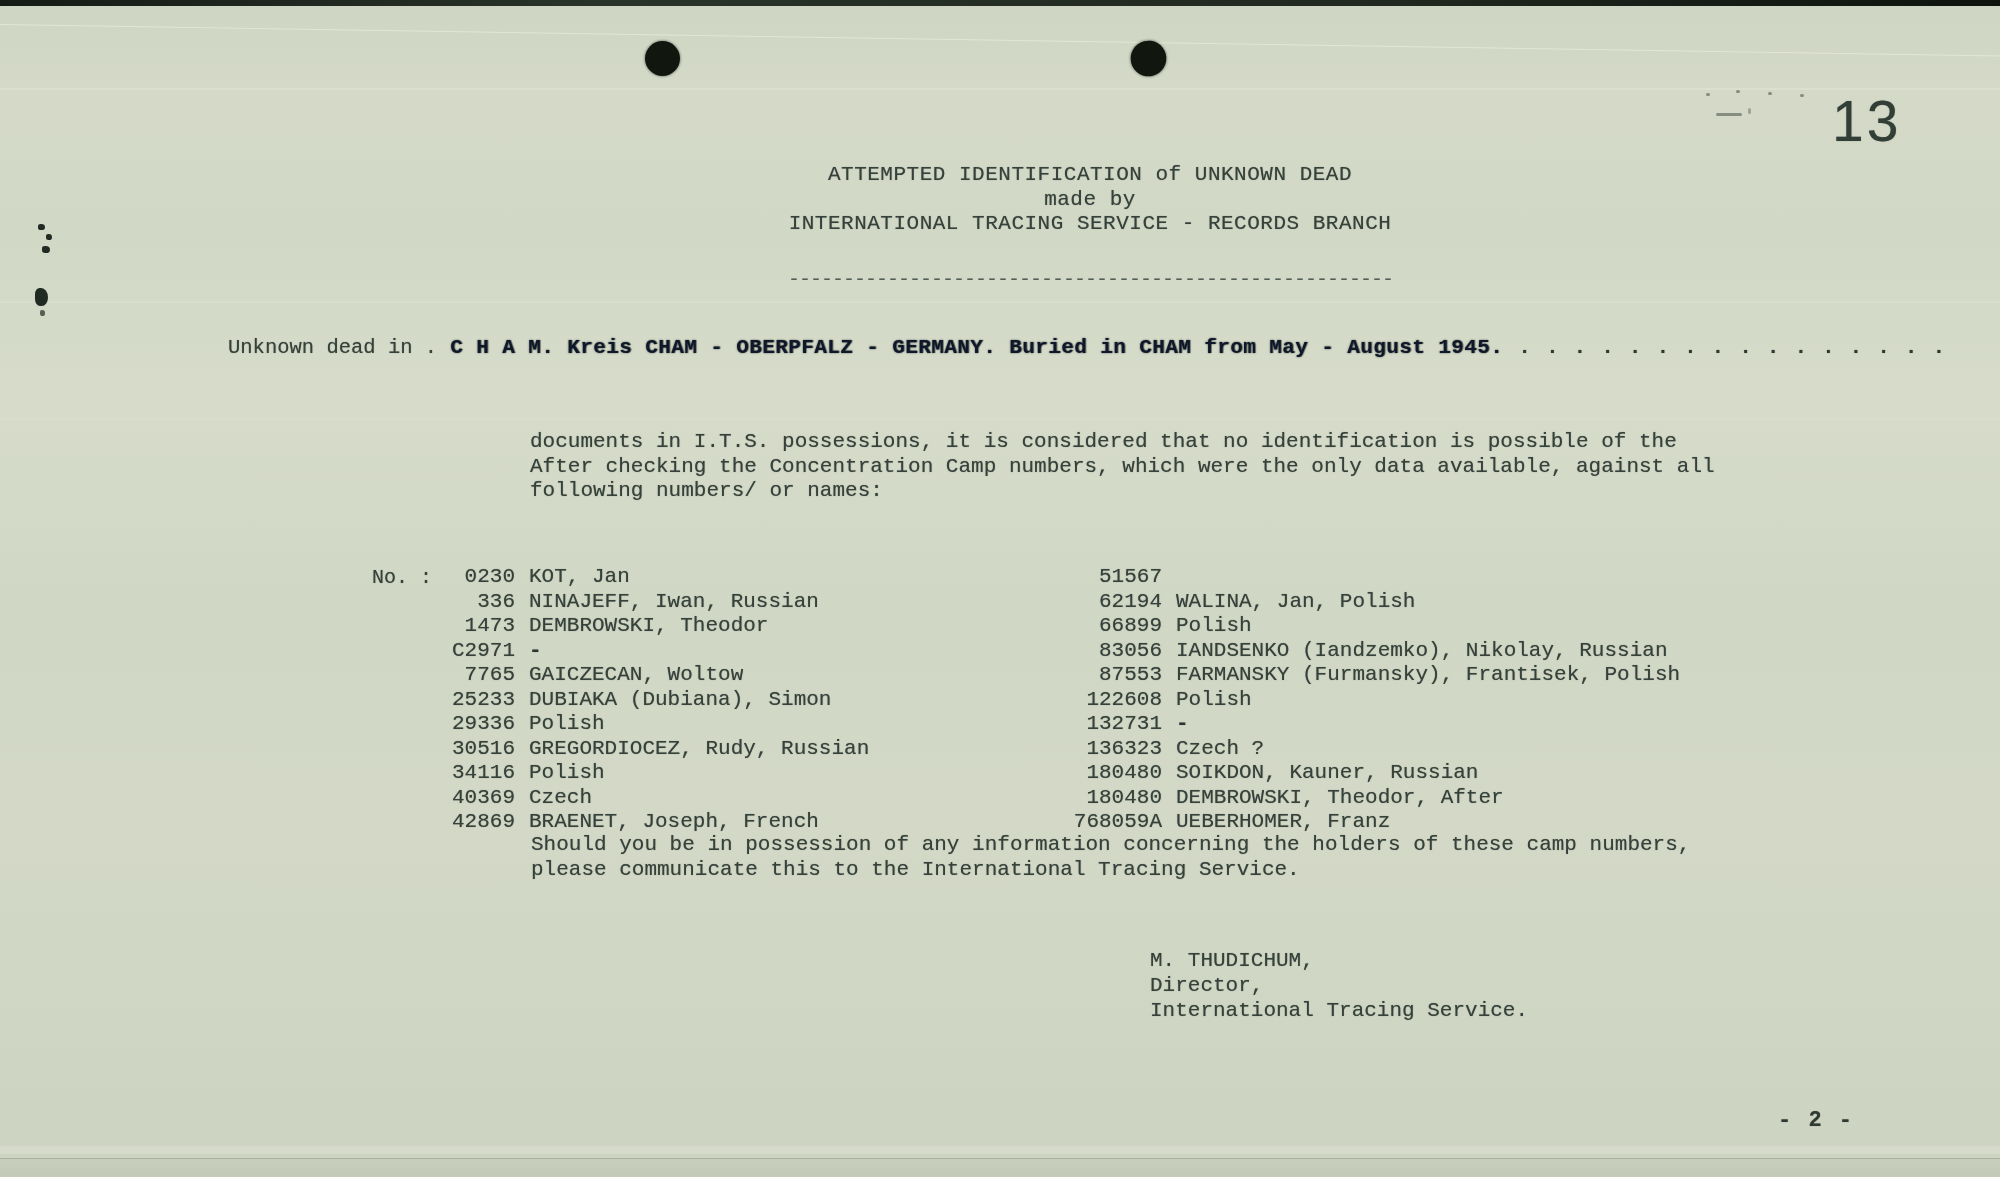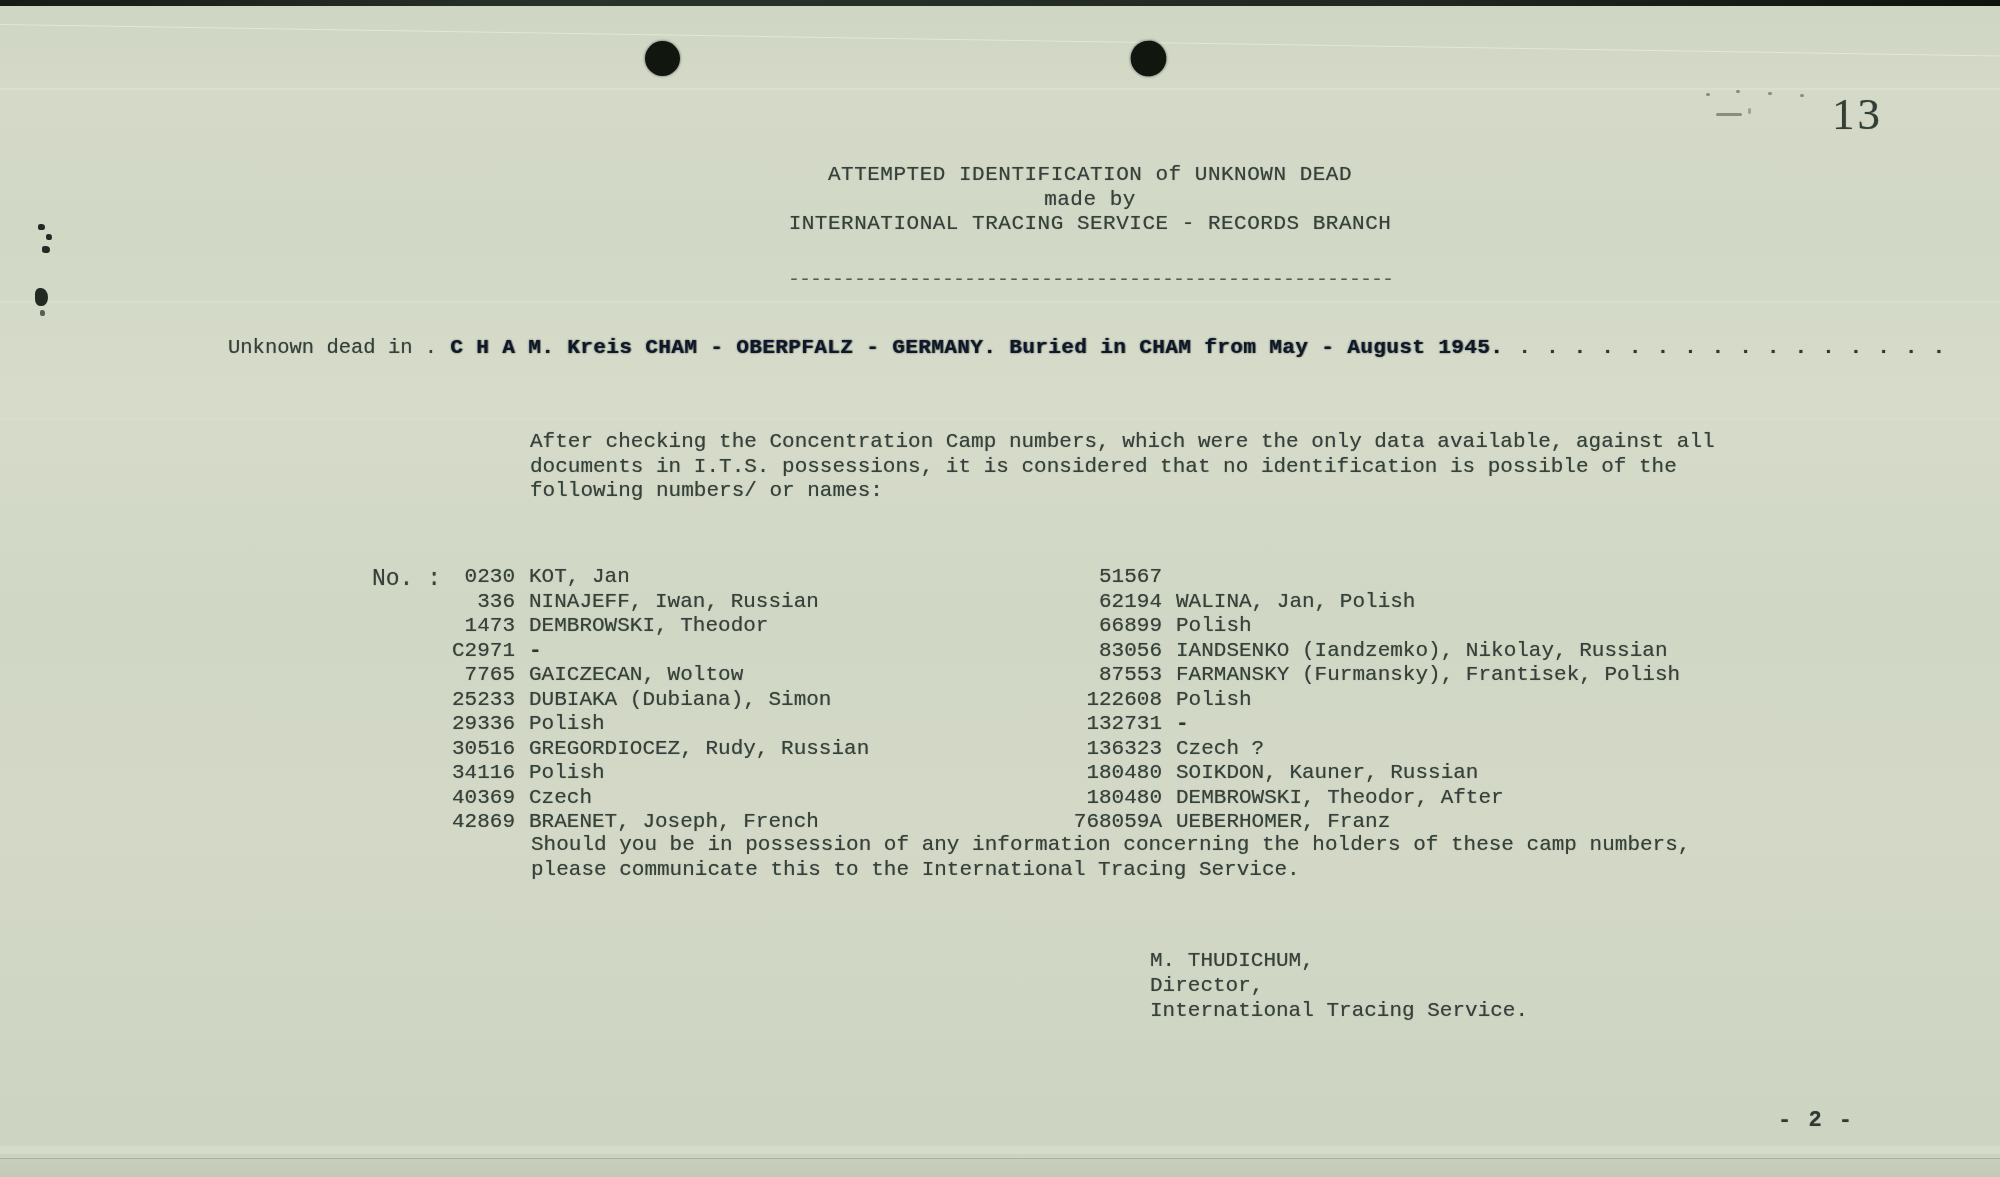--- a/index.html
+++ b/index.html
@@ -19,32 +19,32 @@
   .bottom-band{left:0;top:1158px;width:2000px;height:19px;background:linear-gradient(180deg, rgba(200,206,188,.9), #c3c9b6);border-top:1px solid rgba(150,158,140,.55);}
   .streak{left:0;width:2000px;height:2px;background:rgba(248,250,240,.4);}
   .crease{left:0;top:24px;width:2000px;height:1px;background:rgba(250,252,244,.42);transform:rotate(0.9deg);transform-origin:left center;}
   .hole{width:35px;height:35px;border-radius:50%;background:#11160f;box-shadow:0 0 2px 1px rgba(30,40,30,.35);}
   .title-block{left:740px;top:163px;width:700px;text-align:center;font-size:21px;line-height:24.5px;letter-spacing:.5px;}
   .divider{left:788px;top:268px;width:604px;height:14px;overflow:hidden;font-size:20px;letter-spacing:-1px;color:#46524a;opacity:.9;white-space:nowrap;}
   .subject{left:228px;top:336px;font-size:20.5px;white-space:nowrap;}
   .overtyped{font-weight:bold;font-size:21px;color:#0f172a;letter-spacing:.4px;text-shadow:0 0 2px rgba(35,46,38,.75), 1px 0 0 rgba(35,46,38,.4);}
   .dotline{letter-spacing:0;word-spacing:3px;color:#2d3830;font-weight:bold;}
   .para{font-size:21px;line-height:24.6px;}
-  .list-label{left:372px;top:566px;font-size:23px;}
+  .list-label{left:372px;top:566px;font-size:20px;}
   .col{top:565px;font-size:21px;line-height:24.5px;}
   .col .row{display:flex;height:24.5px;}
   .col .num{display:inline-block;text-align:right;white-space:nowrap;}
   .left-col{left:430px;}
   .left-col .num{width:85px;}
   .right-col{left:1040px;}
   .right-col .num{width:122px;text-align:right;}
   .col .nm{margin-left:14px;white-space:nowrap;}
   .dashname{font-weight:bold;color:#2b362e;}
   .sig{left:1150px;top:948px;width:600px;text-align:left;font-size:21px;line-height:25px;}
-  .pageno{left:1832px;top:88px;font-family:Liberation Serif, serif;font-size:45px;color:#323f37;letter-spacing:3px;text-shadow:0 0 1px rgba(50,63,55,.5);text-align:center;}
+  .pageno{left:1832px;top:88px;font-family:Liberation Sans, sans-serif;font-size:57px;color:#323f37;letter-spacing:3px;text-shadow:0 0 1px rgba(50,63,55,.5);text-align:center;}
   .pageno-bottom{left:1778px;top:1108px;font-size:22px;font-weight:bold;letter-spacing:2px;color:#2e3a32;}
   .pencil{background:rgba(70,80,70,.55);border-radius:2px;}
   .ink-mark{background:#222b23;border-radius:40% 60% 55% 45%;}
 </style>
 </head>
 <body>
 
 <div class="abs top-edge"></div>
 <div class="abs crease"></div>
 <div class="abs streak" style="top:88px;opacity:.55;"></div>
@@ -77,22 +77,22 @@
   <div class="tw">INTERNATIONAL TRACING SERVICE - RECORDS BRANCH</div>
 </div>
 
 <div class="abs divider">------------------------------------------------------------</div>
 
 <div class="abs subject">
   <span class="tw">Unknown dead in .</span><span class="overtyped"> C H A M. Kreis CHAM - OBERPFALZ - GERMANY.  Buried in CHAM from May - August 1945.</span><span class="tw dotline"> . . . . . . . . . . . . . . . .</span>
 </div>
 
 <div class="abs para" style="left:530px;top:430px;">
+  <div class="tw">documents in I.T.S. possessions, it is considered that no identification is possible of the</div>
   <div class="tw">After checking the Concentration Camp numbers, which were the only data available, against all</div>
-  <div class="tw">documents in I.T.S. possessions, it is considered that no identification is possible of the</div>
   <div class="tw">following numbers/ or names:</div>
 </div>
 
 <div class="abs list-label tw">No. :</div>
 
 <div class="abs col left-col">
   <div class="row">
       <span class="num tw">0230</span>
       <span class="nm tw">KOT, Jan</span>
     </div>

